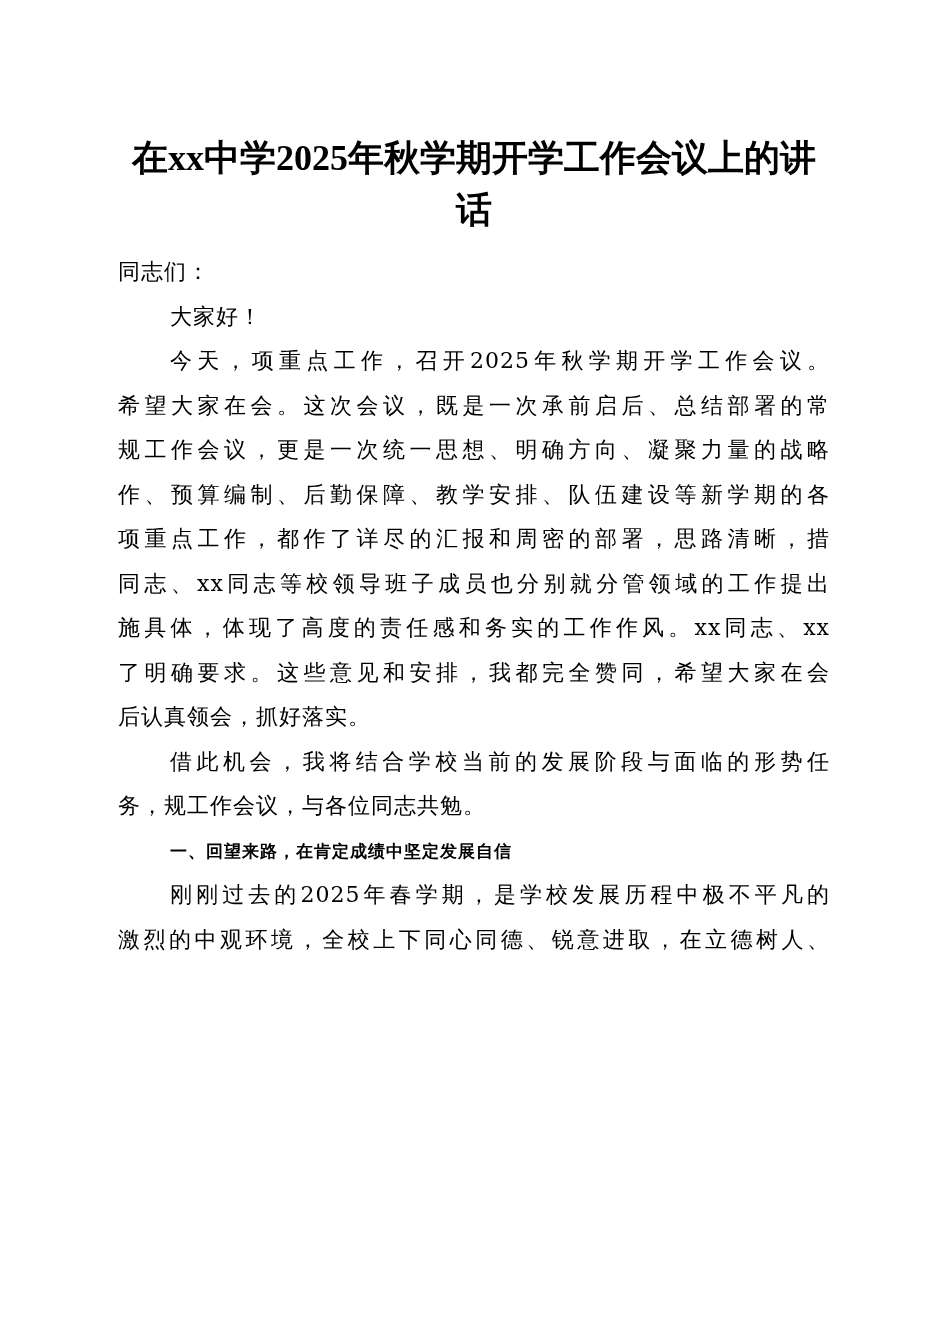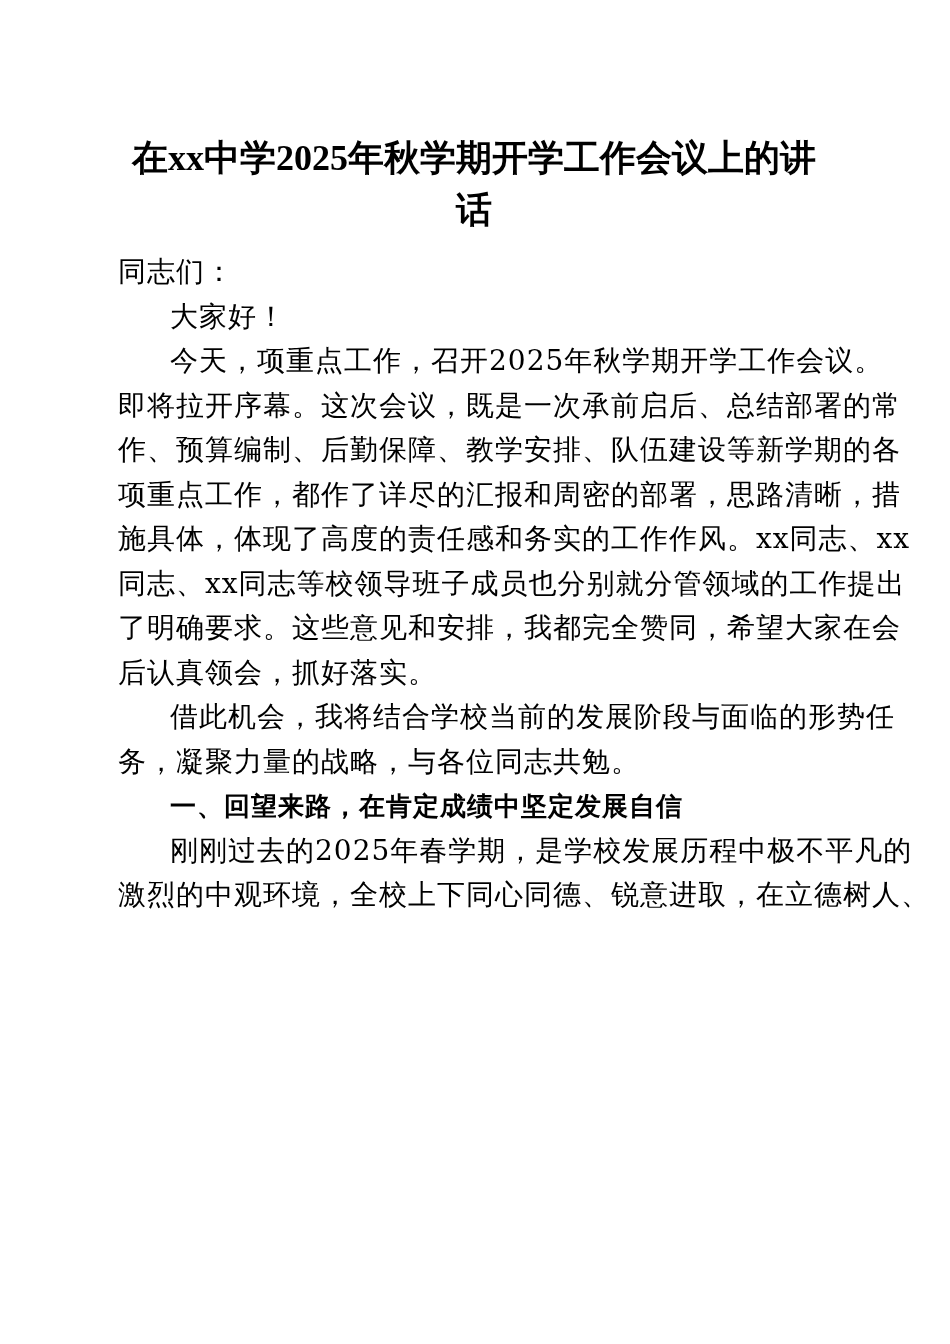--- a/index.html
+++ b/index.html
@@ -37,67 +37,68 @@
     }
     .body-text {
       position: absolute;
       left: 118px;
       top: 250px;
       width: 712px;
     }
     .line {
       height: 44.5px;
       line-height: 44.5px;
-      font-size: 28px;
+      font-size: 22px;
       white-space: nowrap;
       text-align: justify;
       text-align-last: justify;
       letter-spacing: 1px;
     }
     .line.last {
       text-align-last: left;
     }
     .indent {
       padding-left: 52px;
     }
     .heading {
       font-family: "DejaVu Sans", "Liberation Sans", sans-serif;
       font-weight: bold;
-      font-size: 26px;
+      font-size: 17px;
       text-align-last: left;
     }
   </style>
 </head>
 <body>
 
 <div class="page">
 
   <div class="title">
     <div>在xx中学2025年秋学期开学工作会议上的讲</div>
     <div>话</div>
   </div>
 
   <div class="body-text">
     <div class="line last">同志们：</div>
     <div class="line last indent">大家好！</div>
 
     <div>
       <div class="line indent">今天，项重点工作，召开2025年秋学期开学工作会议。</div>
-      <div class="line">即将拉开序幕。这次会议，既是一次承前启后、总结部署的常</div>
+      <div class="line">希望大家在会。这次会议，既是一次承前启后、总结部署的常</div>
+      <div class="line">规工作会议，更是一次统一思想、明确方向、凝聚力量的战略</div>
       <div class="line">作、预算编制、后勤保障、教学安排、队伍建设等新学期的各</div>
       <div class="line">项重点工作，都作了详尽的汇报和周密的部署，思路清晰，措</div>
+      <div class="line">同志、xx同志等校领导班子成员也分别就分管领域的工作提出</div>
       <div class="line">施具体，体现了高度的责任感和务实的工作作风。xx同志、xx</div>
-      <div class="line">同志、xx同志等校领导班子成员也分别就分管领域的工作提出</div>
       <div class="line">了明确要求。这些意见和安排，我都完全赞同，希望大家在会</div>
       <div class="line last">后认真领会，抓好落实。</div>
     </div>
 
     <div>
       <div class="line indent">借此机会，我将结合学校当前的发展阶段与面临的形势任</div>
-      <div class="line last">务，凝聚力量的战略，与各位同志共勉。</div>
+      <div class="line last">务，规工作会议，与各位同志共勉。</div>
     </div>
 
     <div class="line indent heading">一、回望来路，在肯定成绩中坚定发展自信</div>
 
     <div>
       <div class="line indent">刚刚过去的2025年春学期，是学校发展历程中极不平凡的</div>
       <div class="line">激烈的中观环境，全校上下同心同德、锐意进取，在立德树人、</div>
     </div>
   </div>
 

